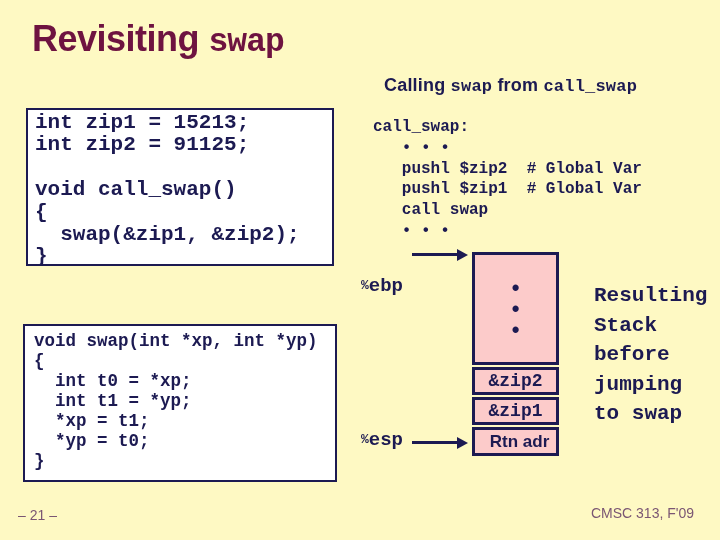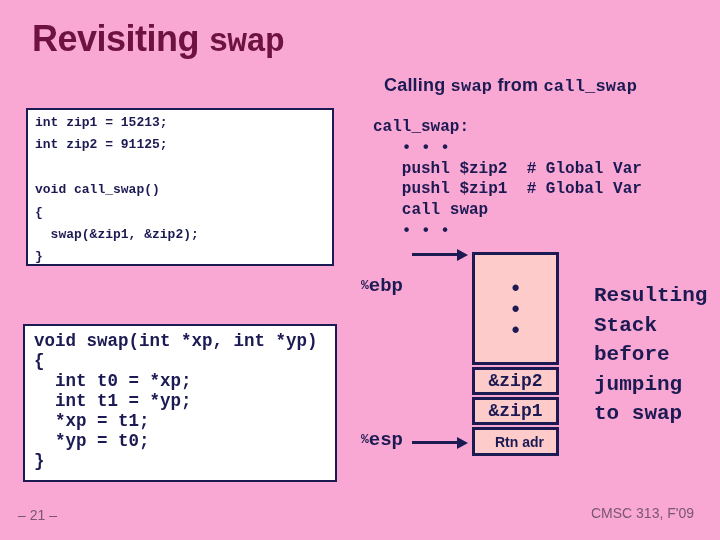--- a/index.html
+++ b/index.html
@@ -6,21 +6,21 @@
     --navy:#1c1a52;
     --maroon:#6e1340;
     --pink:#fccbca;
     --footer:#7a5673;
   }
   *{margin:0;padding:0;box-sizing:border-box;}
   html,body{background:#ffffff;}
   .slide{
     position:relative;
     width:720px;height:540px;
-    background:#f9a8d4;
+    background:#fef9c3;
     overflow:hidden;
     font-family:"Liberation Sans",sans-serif;
   }
   .mono{font-family:"Liberation Mono","DejaVu Sans Mono",monospace;}
 
   
   .title{
     position:absolute;left:32px;top:18px;
     color:var(--maroon);font-weight:bold;font-size:36px;
     white-space:nowrap;letter-spacing:-0.5px;
@@ -40,21 +40,21 @@
     position:absolute;
     border:2px solid var(--navy);
     background:#ffffff;
     color:var(--navy);
   }
   .codebox pre, .asm pre{
     font-family:"Liberation Mono","DejaVu Sans Mono",monospace;
     font-weight:bold;color:var(--navy);white-space:pre;
   }
   .codebox-top{left:26px;top:108px;width:308px;height:158px;}
-  .codebox-top pre{font-size:13px;line-height:22.4px;padding:2px 0 0 7px;}
+  .codebox-top pre{font-size:21px;line-height:22.4px;padding:2px 0 0 7px;}
   .codebox-bottom{left:23px;top:324px;width:314px;height:158px;}
   .codebox-bottom pre{font-size:17.5px;line-height:20px;padding:5px 0 0 9px;}
 
   
   .asm{position:absolute;left:373px;top:117px;}
   .asm pre{font-size:16px;line-height:20.8px;}
 
   
   .reg{
     position:absolute;color:var(--navy);font-weight:bold;
@@ -79,21 +79,21 @@
     border:3px solid var(--navy);
     background:var(--pink);
     color:var(--navy);
     display:flex;align-items:center;justify-content:center;
     font-weight:bold;
   }
   .cell-dots{height:113px;margin-bottom:2px;
     font-size:22px;line-height:21px;white-space:pre-line;text-align:center;}
   .cell-mid{height:28px;margin-bottom:2px;
     font-family:"Liberation Mono","DejaVu Sans Mono",monospace;font-size:18px;}
-  .cell-rtn{height:29px;font-size:14px;font-family:"Liberation Sans",sans-serif;padding-left:8px;}
+  .cell-rtn{height:29px;font-size:17px;font-family:"Liberation Sans",sans-serif;padding-left:8px;}
 
   
   .caption{
     position:absolute;left:594px;top:281px;
     color:var(--navy);font-weight:bold;font-size:21px;line-height:29.5px;
     white-space:pre-line;
     font-family:Liberation Mono, monospace;
   }
 
   

